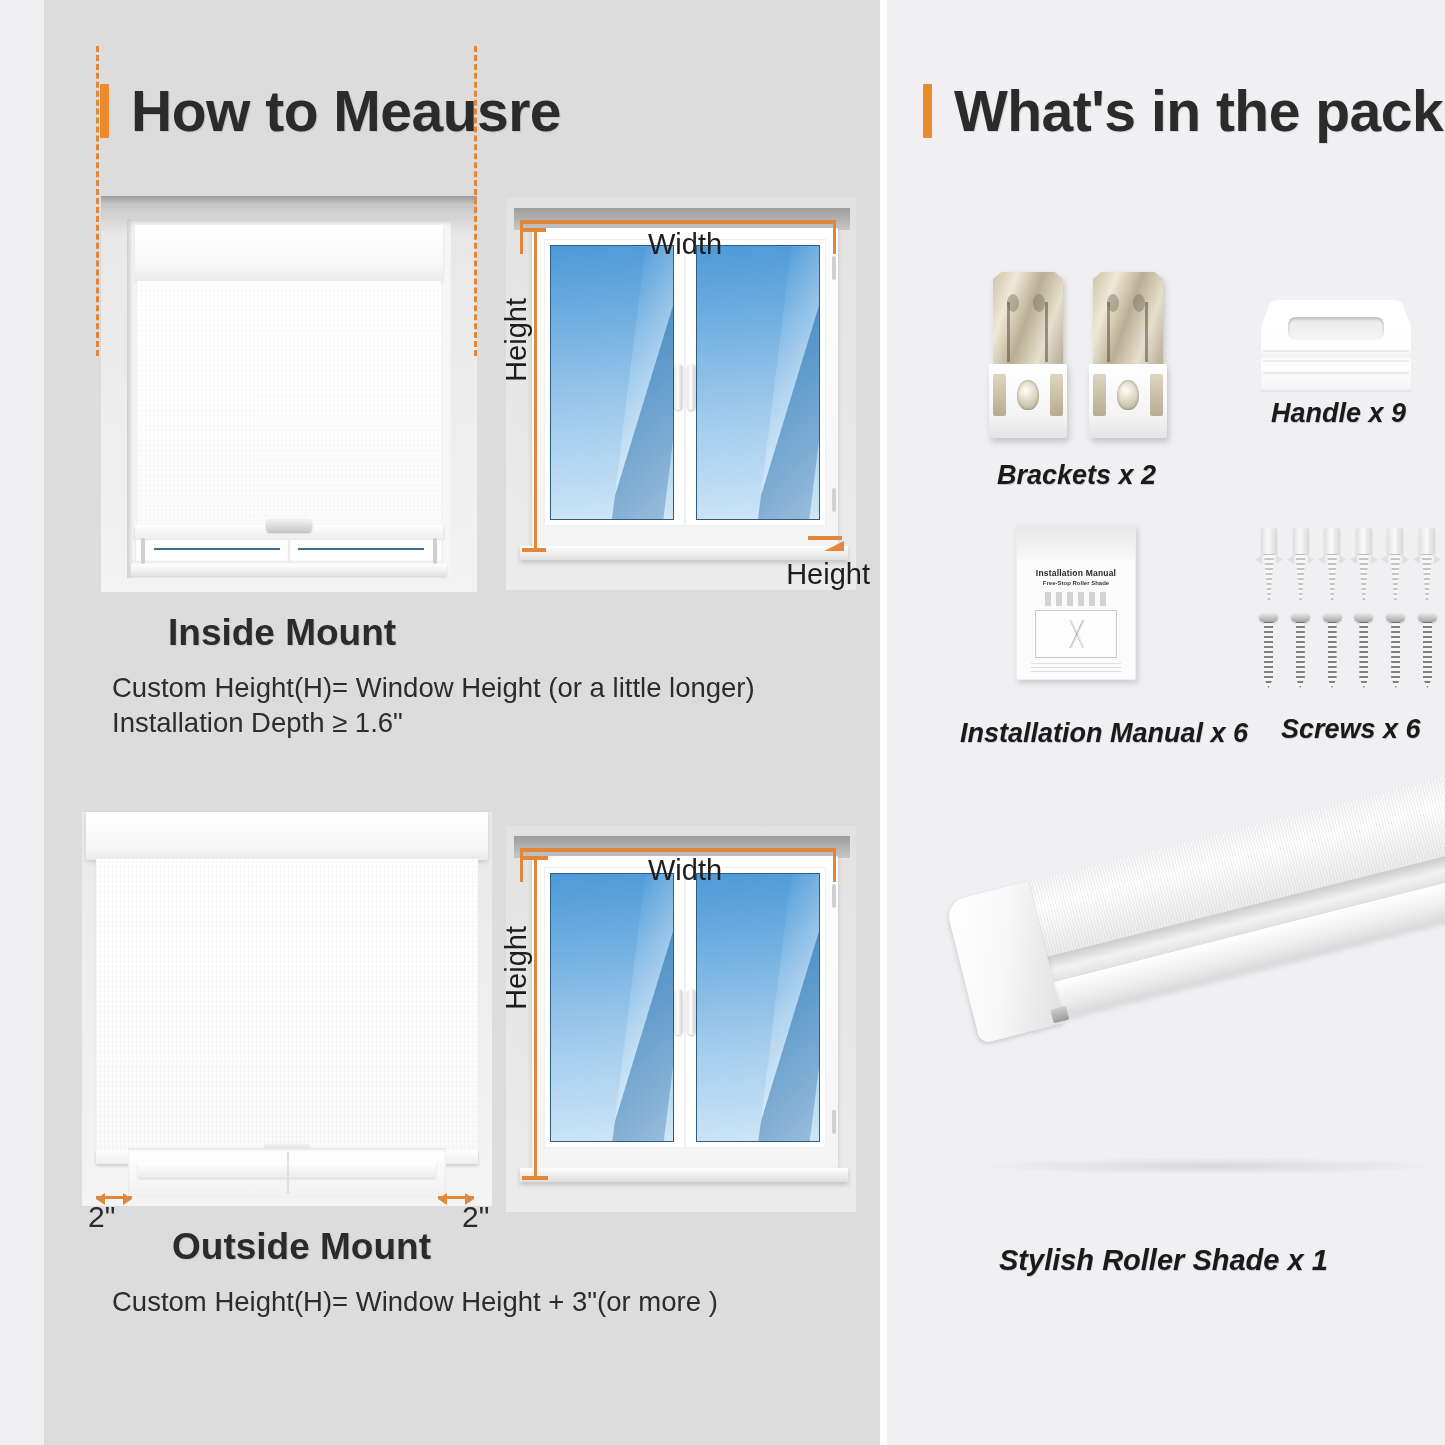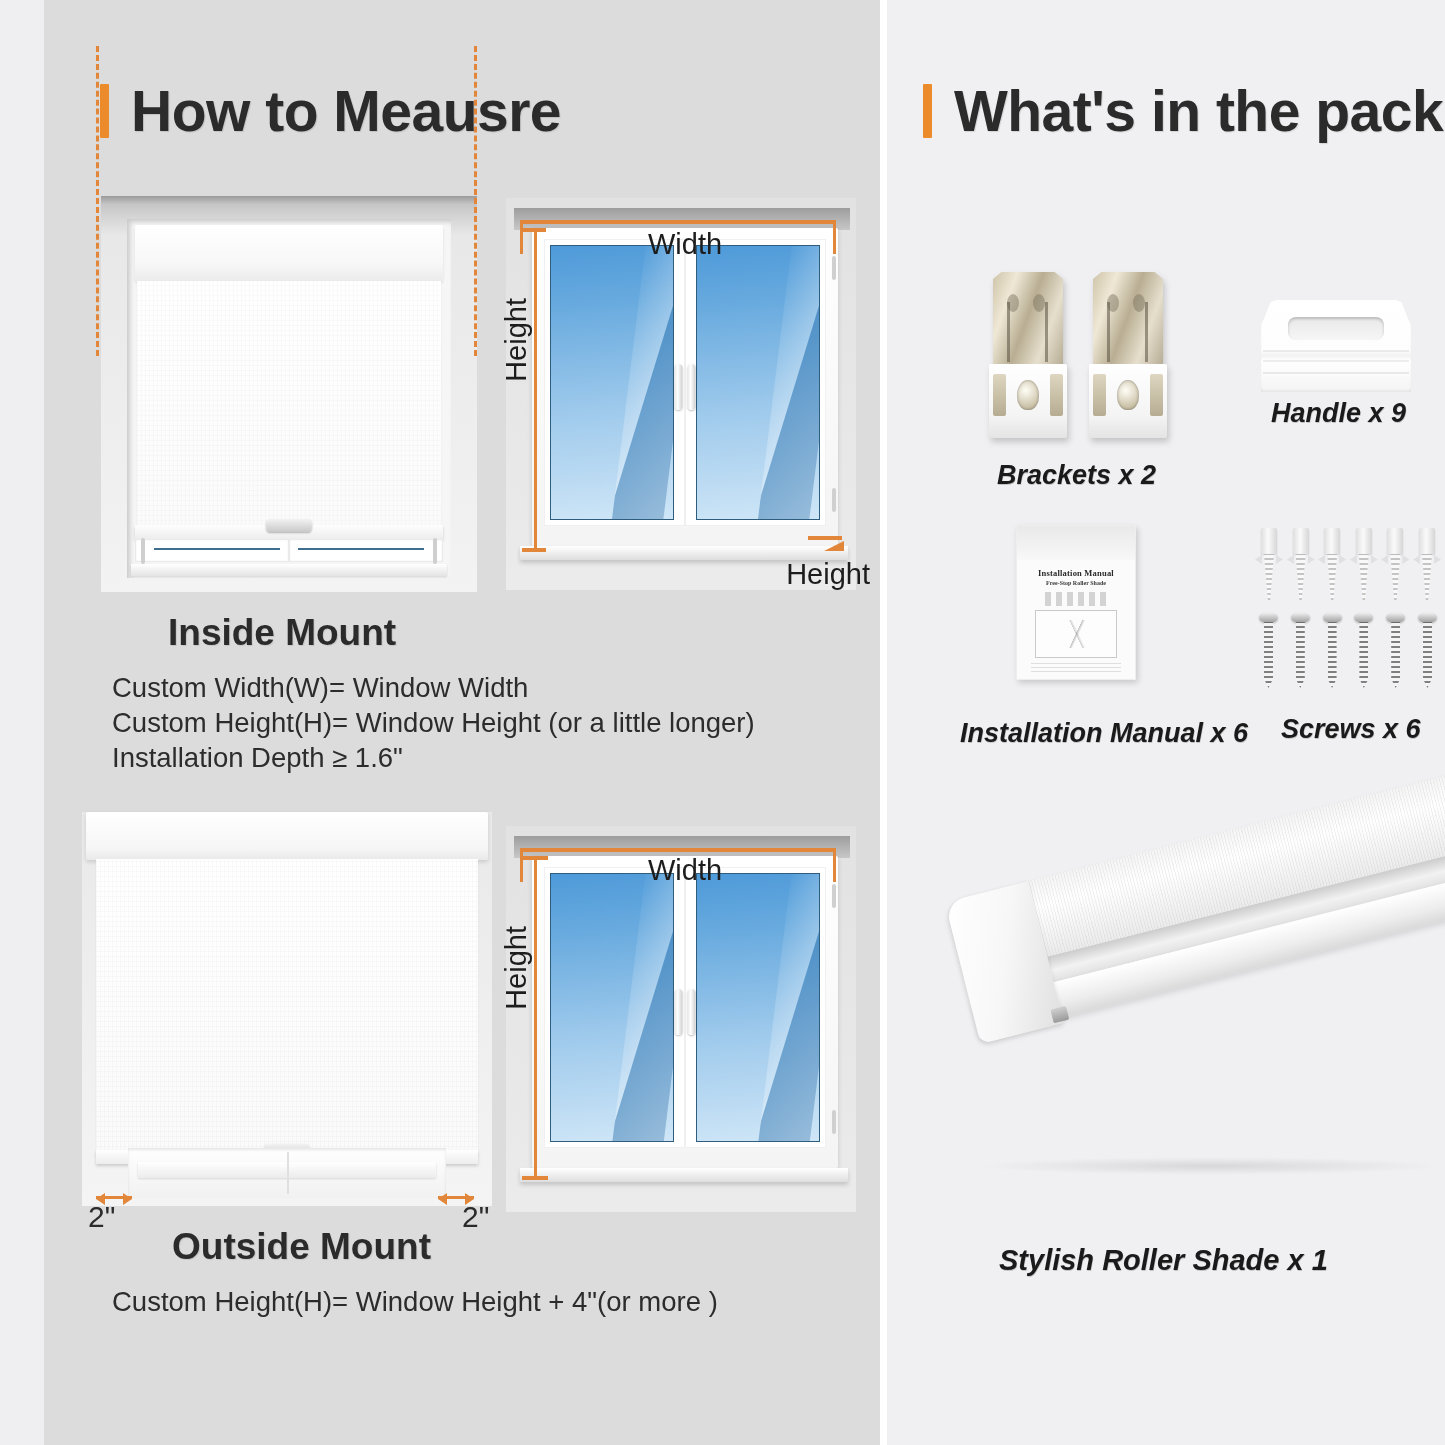--- a/index.html
+++ b/index.html
@@ -237,21 +237,21 @@
   .lbl-depth {
     position:absolute; font-size:29px; color:#1d1d1d; white-space:nowrap;
   }
   .depth-tri{
     position:absolute; width:0;height:0;
     border-left:20px solid transparent; border-right:0 solid transparent;
     border-bottom:10px solid #e2873a;
   }
 
   
-  .pkg-item { position:absolute;font-family:Liberation Serif, serif; }
+  .pkg-item { position:absolute; }
   .pkg-label {
     position:absolute; font-size:27px; font-style:italic; font-weight:bold;
     color:#1a1a1a; white-space:nowrap; text-shadow:0.5px 0.5px 0 rgba(0,0,0,.18);
   }
 
   
   #brackets { left:938px; top:272px; width:180px; height:166px; display:flex; gap:22px; }
   .bracket { width:78px; height:166px; position:relative; filter:drop-shadow(2px 4px 3px rgba(0,0,0,.18)); }
   .bracket .metal {
     position:absolute; left:4px; right:4px; top:0; height:118px;
@@ -487,21 +487,20 @@
       <div class="tick-h" style="right:14px; width:34px; top:338px;"></div>
       <div class="depth-tri" style="right:12px; top:343px;"></div>
 
       <div class="lbl-width" style="left:142px; top:30px;">Width</div>
       <div class="lbl-height" style="left:-6px;  top:100px;">Height</div>
       <div class="lbl-depth" style="right:-14px; top:360px;">Height</div>
     </div>
 
     <div class="mount-title" id="inside-title">Inside Mount</div>
     <div class="mount-lines" id="inside-lines">
-      <div>Custom Width(W)= Window Width</div>
       <div>Custom Height(H)= Window Height (or a little longer)</div>
       <div>Installation Depth ≥ 1.6"</div>
     </div>
 
     <div class="illus" id="om-shade">
       <div class="om-wall"></div>
       <div class="om-valance"></div>
       <div class="om-fabric"></div>
       <div class="hembar" style="left:14px; right:14px; top:338px;"></div>
       <div class="pullgrip" style="top:332px;"></div>
@@ -541,21 +540,21 @@
       <div class="mline-v" style="left:28px; top:30px; height:322px;"></div>
       <div class="tick-h" style="left:16px; width:26px; top:30px;"></div>
       <div class="tick-h" style="left:16px; width:26px; top:350px;"></div>
 
       <div class="lbl-width" style="left:142px; top:28px;">Width</div>
       <div class="lbl-height" style="left:-6px;  top:100px;">Height</div>
     </div>
 
     <div class="mount-title" id="outside-title">Outside Mount</div>
     <div class="mount-lines" id="outside-lines">
-      <div>Custom Height(H)= Window Height + 4"(or more )</div>
+      <div>Custom Height(H)= Window Height + 3"(or more )</div>
     </div>
   </div>
 
   <div class="panel-div"></div>
 
   <div class="panel-right">
 
     <div class="heading" id="h-right" style="left:36px;">
       <span class="bar"></span>
       <span class="txt">What's in the package</span>

